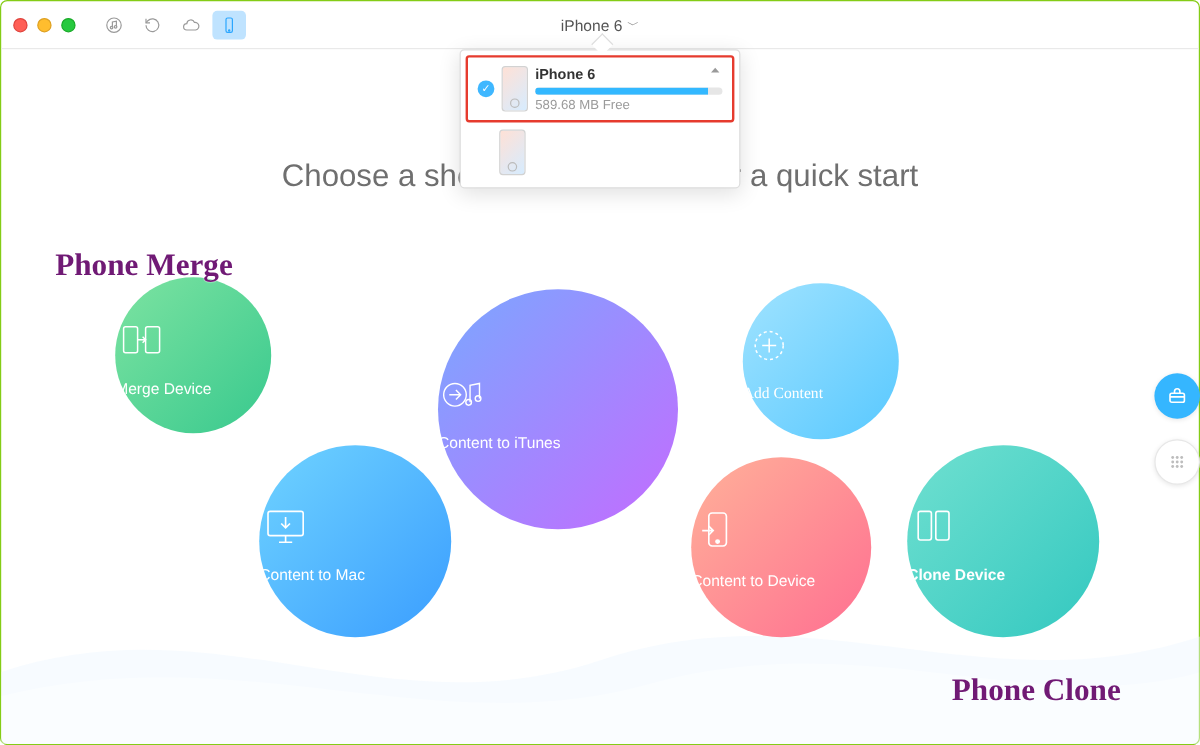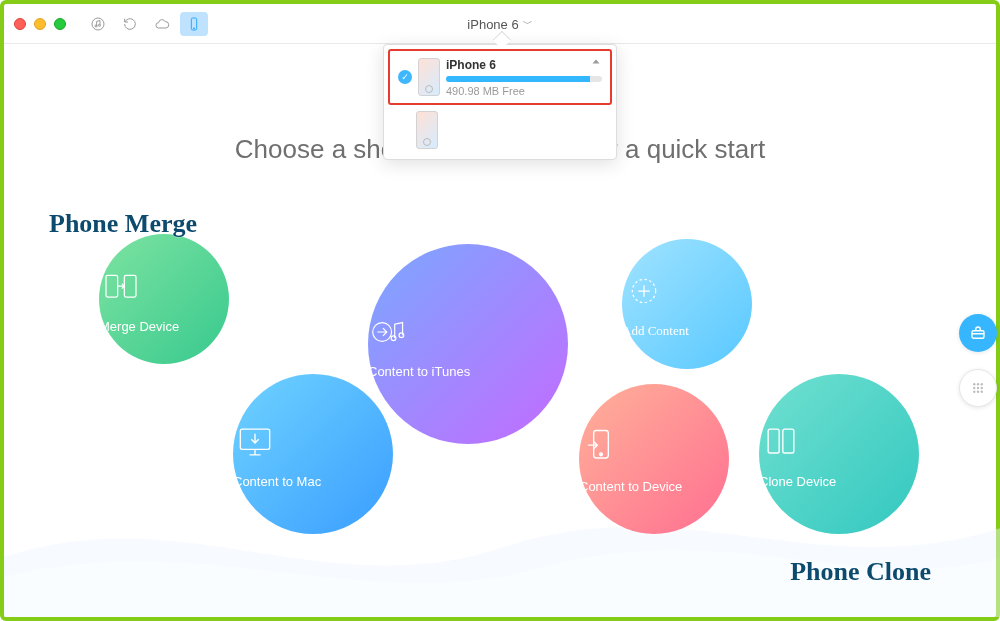--- a/index.html
+++ b/index.html
@@ -1,17 +1,17 @@
 <!DOCTYPE html>
 <html><head>
 <meta charset="utf-8">
 <style>
   * { box-sizing: border-box; margin: 0; padding: 0; }
   html, body { width: 1000px; height: 621px; font-family: -apple-system, "Helvetica Neue", Arial, sans-serif; background:#fff; overflow:hidden; }
-  .window { width:1000px; height:621px; position:relative; border:4px solid #84cc16; border-radius:6px; background:#fff; }
+  .window { width:1000px; height:621px; position:relative; border:1px solid #84cc16; border-radius:6px; background:#fff; }
 
   
   .titlebar { height:40px; border-bottom:1px solid #e9e9e9; position:relative; display:flex; align-items:center; padding:0 10px; }
   .traffic { display:flex; gap:8px; align-items:center; }
   .tl { width:12px; height:12px; border-radius:50%; }
   .tl.red{background:#ff5f56;border:1px solid #e0443e;}
   .tl.yellow{background:#ffbd2e;border:1px solid #dea123;}
   .tl.green{background:#27c93f;border:1px solid #1aab29;}
 
   .tool-icons { display:flex; gap:4px; margin-left:18px; align-items:center; }
@@ -40,31 +40,31 @@
   .dev-free{font-size:11px;color:#9a9a9a;}
 
   
   .heading { text-align:center; margin-top:90px; font-size:26px; color:#6f6f6f; font-weight:300;}
 
   
   .stage{position:absolute;inset:40px 0 0 0;}
   .circle{position:absolute;border-radius:50%;display:flex;flex-direction:column;align-items:flex-start;justify-content:center;color:#fff;font-size:13px;text-align:center;gap:10px;cursor:pointer;}
   .circle svg{stroke:#fff;fill:none;stroke-width:1.5;}
   .c1{width:130px;height:130px;left:95px; top:190px; background:linear-gradient(135deg,#7de3a1,#38c98e);} 
-  .c2{width:160px;height:160px;left:229px;top:330px;background:linear-gradient(135deg,#6fd3ff,#3a9dff);} 
+  .c2{width:160px;height:160px;left:215px;top:330px;background:linear-gradient(135deg,#6fd3ff,#3a9dff);} 
   .c3{width:200px;height:200px;left:364px;top:200px;background:linear-gradient(135deg,#7aa8ff,#c46bff);} 
   .c4{width:150px;height:150px;left:575px;top:340px;background:linear-gradient(135deg,#ffb199,#ff6f91);} 
   .c5{width:130px;height:130px;left:618px;top:195px;background:linear-gradient(135deg,#a0e3ff,#58c8ff);font-family:Liberation Serif, serif;} 
-  .c6{width:160px;height:160px;left:755px;top:330px;background:linear-gradient(135deg,#70e0d0,#33c8c0);} 
+  .c6{width:160px;height:160px;left:755px;top:330px;background:linear-gradient(135deg,#70e0d0,#33c8c0);font-weight:bold;} 
   .circle .ico{width:44px;height:44px;display:flex;align-items:center;justify-content:center;}
   .c1 .ico svg,.c5 .ico svg{width:40px;height:40px;}
   .c3 .ico svg{width:50px;height:50px;}
 
   
-  .anno{position:absolute;font-family:"Comic Sans MS","Segoe Script",cursive;color:#0c4a6e;font-size:26px;font-weight:600;text-shadow:0 0 1px #fff,0 0 1px #fff;}
+  .anno{position:absolute;font-family:"Comic Sans MS","Segoe Script",cursive;color:#701a75;font-size:26px;font-weight:600;text-shadow:0 0 1px #fff,0 0 1px #fff;}
   .anno1{left:45px;top:165px;}
   .anno2{right:65px;bottom:30px;text-align:center;}
 
   
   .side-btn{position:absolute;right:-1px;width:38px;height:38px;border-radius:50%;display:flex;align-items:center;justify-content:center;box-shadow:0 1px 4px rgba(0,0,0,0.1);}
   .side1{top:270px;background:#35b6ff;color:#fff;}
   .side2{top:325px;background:#fff;border:1px solid #e7e7e7;color:#bdbdbd;}
   .side-btn svg{width:18px;height:18px;}
 
   
@@ -122,21 +122,21 @@
       <div class="dev-info">
         <div class="dev-name">
           <span>iPhone 6</span>
           <span class="eject"><svg viewBox="0 0 24 24">
                 <path d="M5 16h14M12 5l7 8H5l7-8z"></path>
               </svg></span>
         </div>
         <div class="dev-bar">
             <div style="width:92%"></div>
           </div>
-        <div class="dev-free">490.98 MB Free</div>
+        <div class="dev-free">589.68 MB Free</div>
       </div>
     </div>
     <div class="dev-item">
       <div class="dev-check hidden">✓</div>
       <div class="dev-thumb"></div>
     </div>
   </div>
 
   <div class="heading">Choose a shortcut from below for a quick start</div>
 

